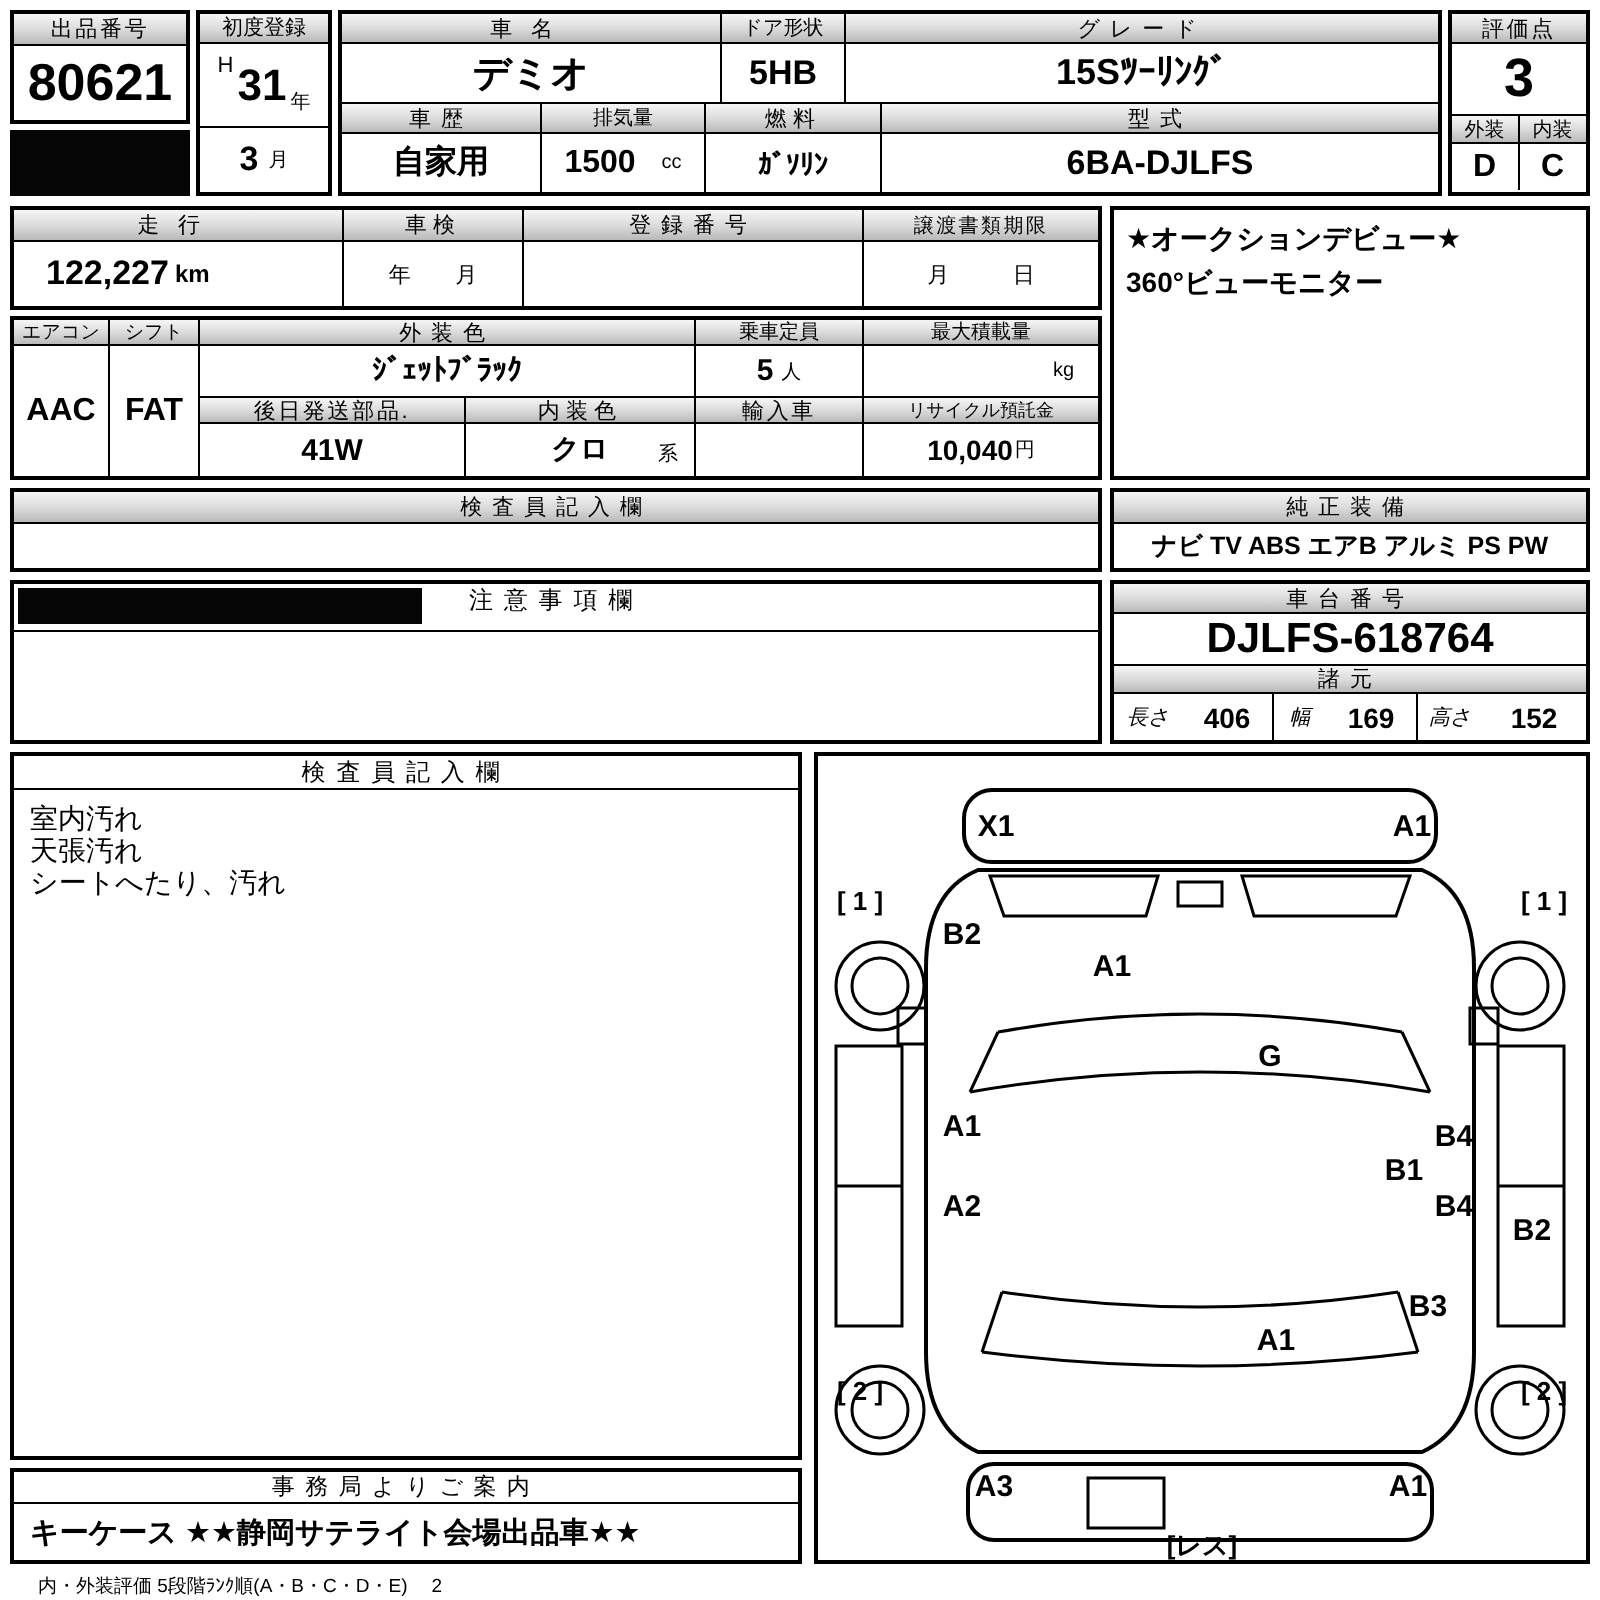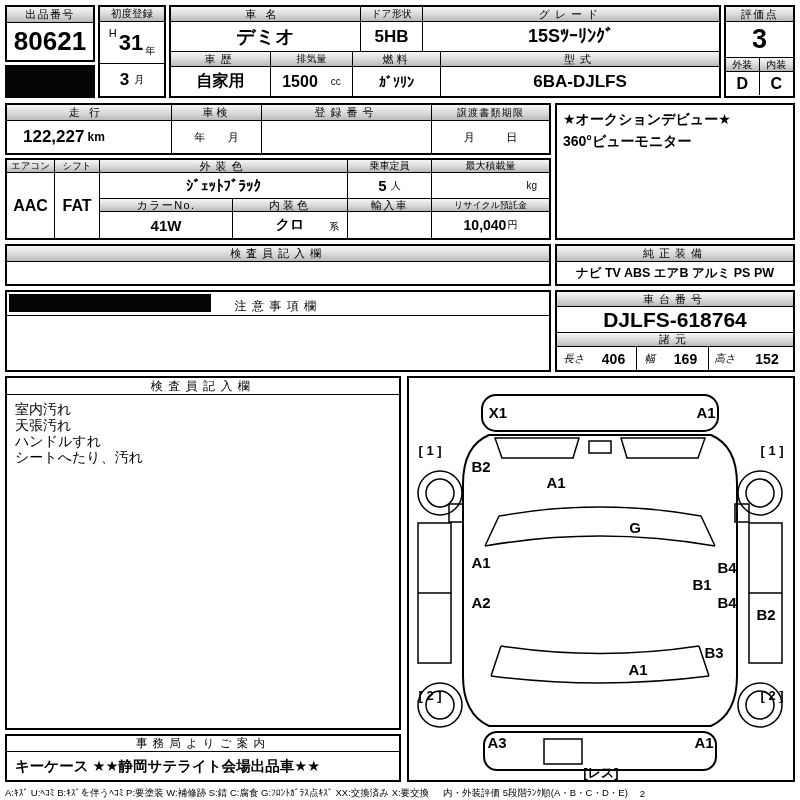--- a/index.html
+++ b/index.html
@@ -128,21 +128,21 @@
           <div class="hdr br ls0" style="font-size:10px">乗車定員</div>
           <div class="hdr ls0" style="font-size:10px">最大積載量</div>
           <div class="cell br b" style="font-size:15px">ｼﾞｪｯﾄﾌﾞﾗｯｸ</div>
           <div class="cell br">
             <span class="b" style="font-size:15px">5</span>
             <span style="font-size:10px;margin-left:4px">人</span>
           </div>
           <div style="display:flex;align-items:center;justify-content:flex-end;padding-right:12px;font-size:10px">kg</div>
         </div>
         <div style="flex:1;display:grid;grid-template-columns:133px 115px 84px 1fr;grid-template-rows:13px 1fr">
-          <div class="hdr br ls1">カラーNo.</div>
+          <div class="hdr br ls1">後日発送部品.</div>
           <div class="hdr br ls2">内装色</div>
           <div class="hdr br ls1">輸入車</div>
           <div class="hdr ls0" style="font-size:9px">リサイクル預託金</div>
           <div class="cell br b" style="font-size:15px">41W</div>
           <div class="cell br" style="position:relative">
             <span class="b" style="font-size:14px">クロ</span>
             <span style="position:absolute;right:8px;bottom:4px;font-size:10px">系</span>
           </div>
           <div class="br"></div>
           <div class="cell">
@@ -158,21 +158,21 @@
     <div class="hdr ls3" style="height:16px">検査員記入欄</div>
     <div></div>
   </div>
 
   <div class="box" style="left:555px;top:244px;width:240px;height:42px">
     <div class="hdr ls3" style="height:16px">純正装備</div>
     <div class="cell b" style="height:22px;font-size:12.5px;white-space:nowrap">ナビ TV ABS エアB アルミ PS PW</div>
   </div>
 
   <div class="box" style="left:5px;top:290px;width:546px;height:82px">
-    <div class="bb" style="height:24px;position:relative;display:flex;align-items:flex-end;justify-content:center">
+    <div class="bb" style="height:24px;position:relative;display:flex;align-items:flex-start;justify-content:center">
       <div class="blackbox" style="left:2px;top:2px;width:202px;height:18px"></div>
       <span class="ls3" style="font-size:12px">注意事項欄</span>
     </div>
     <div></div>
   </div>
 
   <div class="box" style="left:555px;top:290px;width:240px;height:82px">
     <div class="hdr ls3" style="height:15px">車台番号</div>
     <div class="cell bb b" style="height:26px;font-size:21px">DJLFS-618764</div>
     <div class="hdr ls3" style="height:14px">諸元</div>
@@ -184,21 +184,20 @@
       <div class="dimlbl">高さ</div>
       <div class="dimval">152</div>
     </div>
   </div>
 
   <div class="box" style="left:5px;top:376px;width:396px;height:354px">
     <div class="cell bb ls3" style="height:17px;font-size:12px">検査員記入欄</div>
     <div style="padding:6px 8px;font-size:14px;line-height:16px">
       <div>室内汚れ</div>
       <div>天張汚れ</div>
-      <div>ハンドルすれ</div>
       <div>シートへたり、汚れ</div>
     </div>
   </div>
 
   <div class="box" style="left:5px;top:734px;width:396px;height:48px">
     <div class="cell bb ls3" style="height:16px;font-size:11.5px">事務局よりご案内</div>
     <div class="b" style="display:flex;align-items:center;padding-left:8px;height:28px;font-size:14.5px;white-space:nowrap">キーケース ★★静岡サテライト会場出品車★★</div>
   </div>
 
   <div class="box" style="left:407px;top:376px;width:388px;height:406px">
@@ -253,18 +252,17 @@
         <text x="21" y="322" font-size="13">[ 2 ]</text>
         <text x="363" y="322" font-size="13">[ 2 ]</text>
         <text x="88" y="370">A3</text>
         <text x="295" y="370">A1</text>
         <text x="192" y="399" font-size="13">[レス]</text>
       </g>
     </svg>
   </div>
 
   <div style="position:absolute;left:5px;top:787px;width:790px;display:flex;align-items:center;font-size:9.5px;white-space:nowrap">
-    <span>A:ｷｽﾞ U:ﾍｺﾐ B:ｷｽﾞを伴うﾍｺﾐ P:要塗装 W:補修跡 S:錆 C:腐食 G:ﾌﾛﾝﾄｶﾞﾗｽ点ｷｽﾞ XX:交換済み X:要交換</span>
     <span style="margin-left:14px">内・外装評価 5段階ﾗﾝｸ順(A・B・C・D・E)</span>
     <span style="margin-left:12px">2</span>
   </div>
 
 </div>
 
 </body></html>

